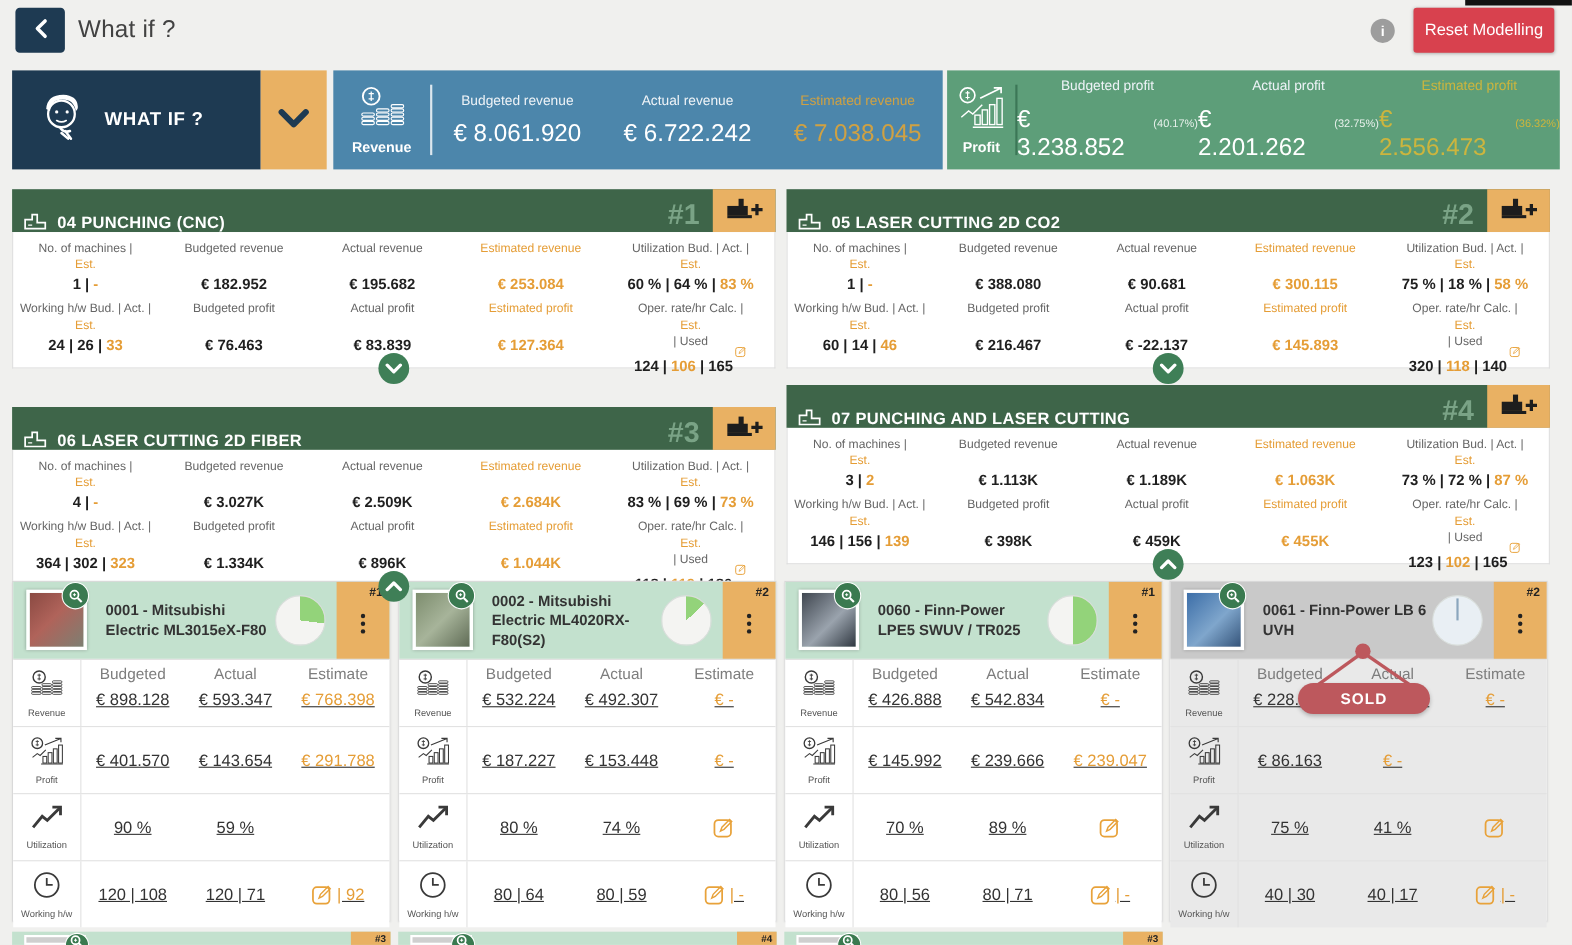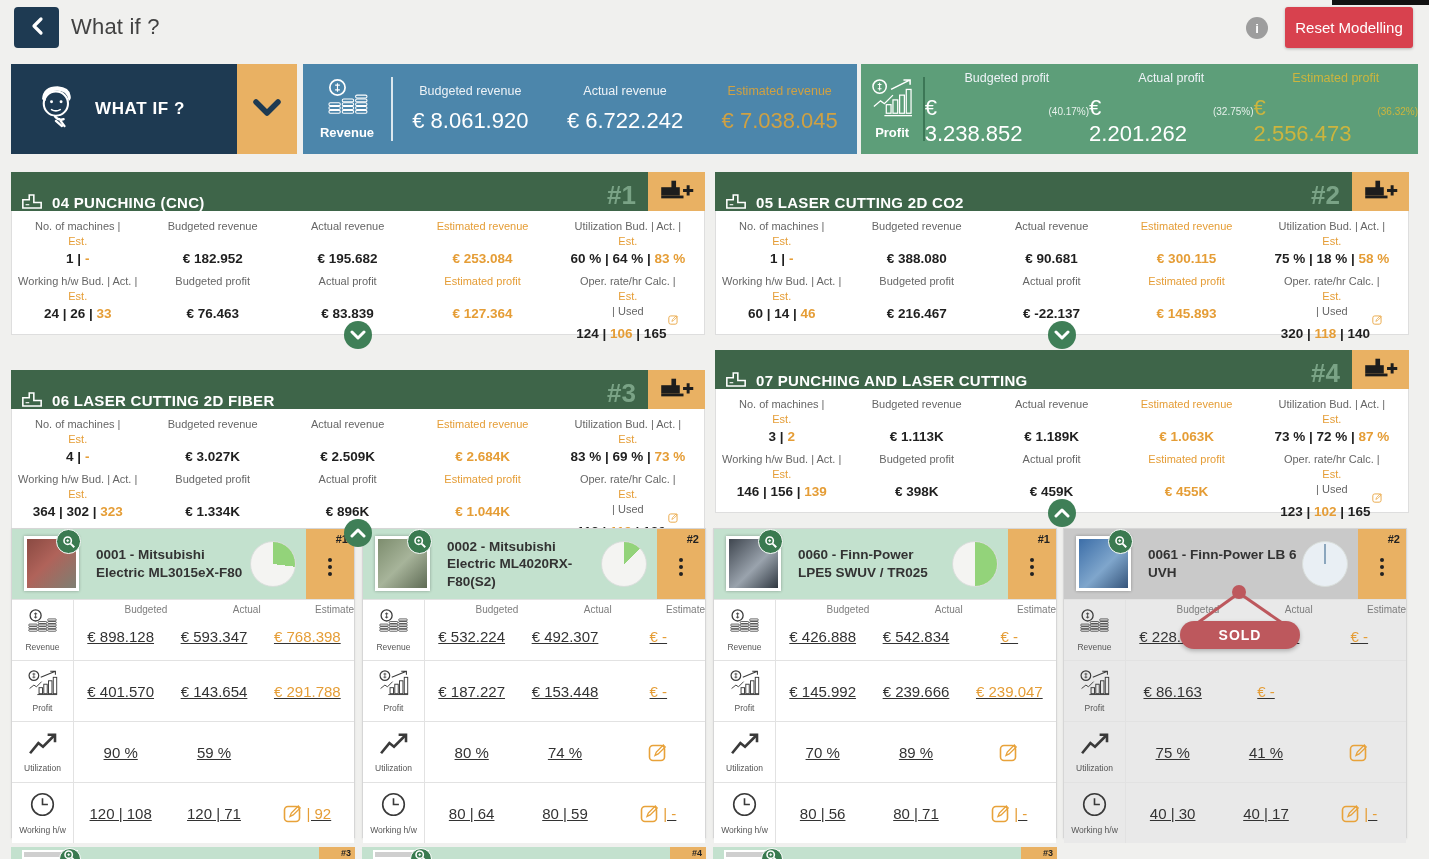--- a/index.html
+++ b/index.html
@@ -67,21 +67,21 @@
   .needle{position:absolute;left:50%;top:2px;width:2px;height:20px;background:#8ba6bd;transform:translateX(-50%);}
   .mstrip{position:absolute;right:0;top:0;width:48px;height:70px;background:#e9b163;}
   .mrank{position:absolute;top:4px;right:6px;font-size:11px;font-weight:bold;color:#222;}
   .mkebab{position:absolute;left:50%;margin-left:-2px;top:29px;width:4px;height:4px;border-radius:50%;background:#222;
           box-shadow:0 7px 0 #222,0 14px 0 #222;cursor:pointer;}
   .mrow{height:60px;display:grid;grid-template-columns:62px 1fr 1fr 1fr;border-top:1px solid #e2e2e2;position:relative;
         align-items:center;background:#fff;}
   .micol{height:60px;border-right:1px solid #e2e2e2;display:flex;flex-direction:column;align-items:center;justify-content:center;}
   .milab{font-size:8.5px;color:#555;margin-top:3px;}
   .mheads{position:absolute;left:62px;right:0;top:4px;display:grid;grid-template-columns:1fr 1fr 1fr;}
-  .mhead-item{text-align:right;font-size:10px;color:#7d7d7d;}
+  .mhead-item{text-align:center;font-size:14px;color:#7d7d7d;}
   .mcell{text-align:center;font-size:15px;color:#333;position:relative;display:flex;align-items:center;justify-content:center;gap:3px;height:100%;text-decoration:underline;}
   .mrow.first .mcell{padding-top:12px;box-sizing:border-box;}
   .vedit{display:inline-flex;cursor:pointer;}
   .eabove{position:absolute;top:5px;right:16px;cursor:pointer;}
   
   .ribbon{position:absolute;left:100px;top:56px;width:160px;height:78px;z-index:6;pointer-events:none;}
   .rdot{position:absolute;left:68px;top:0;width:14px;height:14px;border-radius:50%;background:#bd585d;}
   .rlines{position:absolute;left:0;top:0;}
   .rpill{position:absolute;left:16px;top:36px;width:120px;height:28px;border-radius:14px;background:#bd585d;color:#fff;
          font-weight:bold;font-size:14px;letter-spacing:1px;display:flex;align-items:center;justify-content:center;

